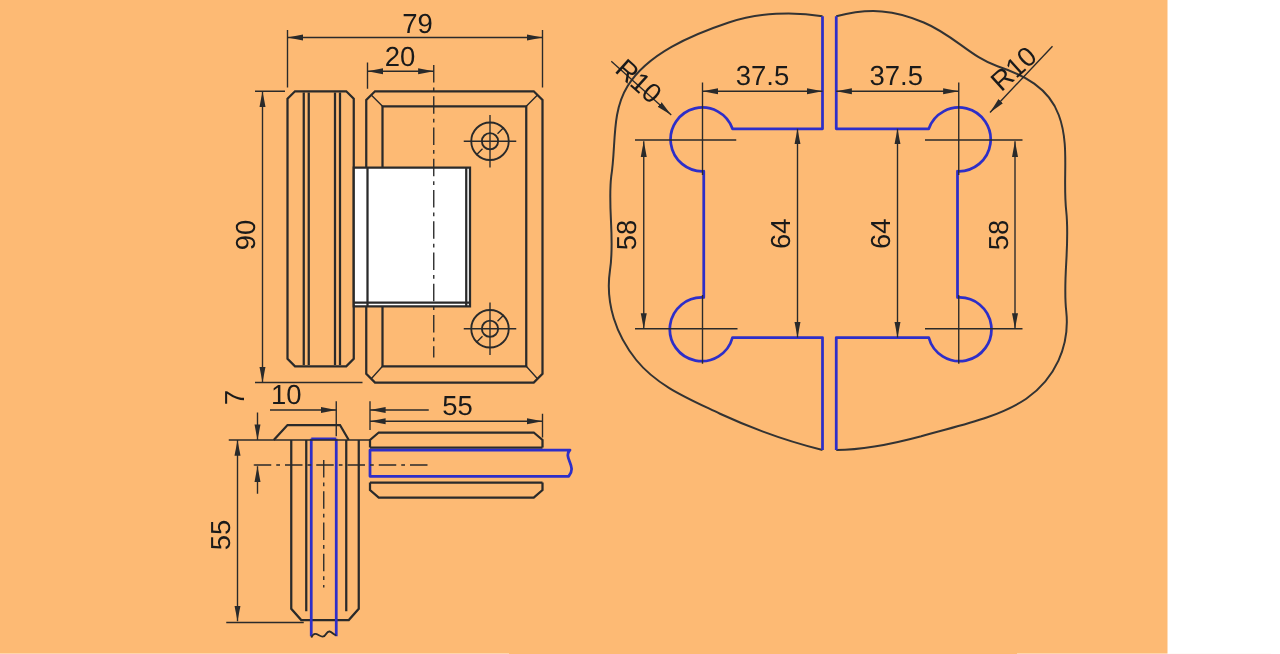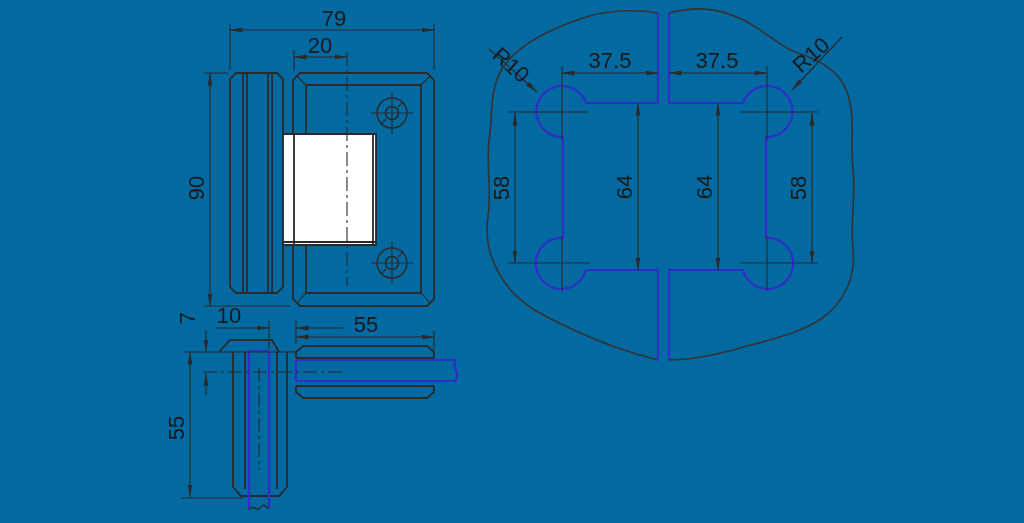--- a/index.html
+++ b/index.html
@@ -1,16 +1,16 @@
 <!DOCTYPE html>
 <html><head>
 <meta charset="utf-8">
 <style>
   html,body{margin:0;padding:0;background:#ffffff;}
-  #stage{position:relative;width:1024px;height:523px;background:#0369a1;overflow:hidden;}
+  #stage{position:relative;width:934px;height:523px;background:#fdba74;overflow:hidden;}
   svg{display:block;}
   .ln{stroke:#2a2a2a;stroke-width:1.8;fill:none;stroke-linejoin:miter;}
   .lt{stroke:#2a2a2a;stroke-width:1.5;fill:none;}
   .th{stroke:#2a2a2a;stroke-width:1.1;fill:none;}
   .cl{stroke:#2a2a2a;stroke-width:1.1;fill:none;stroke-dasharray:14 4 3 4;}
   .bl{stroke:#2e2ec8;stroke-width:2.2;fill:none;stroke-linejoin:round;}
   .outline{stroke:#333333;stroke-width:1.6;fill:none;}
   .whitefill{fill:#ffffff;stroke:none;}
   text.dim{font-family:"Liberation Sans",sans-serif;font-size:22px;fill:#1a1a1a;}
 </style>

